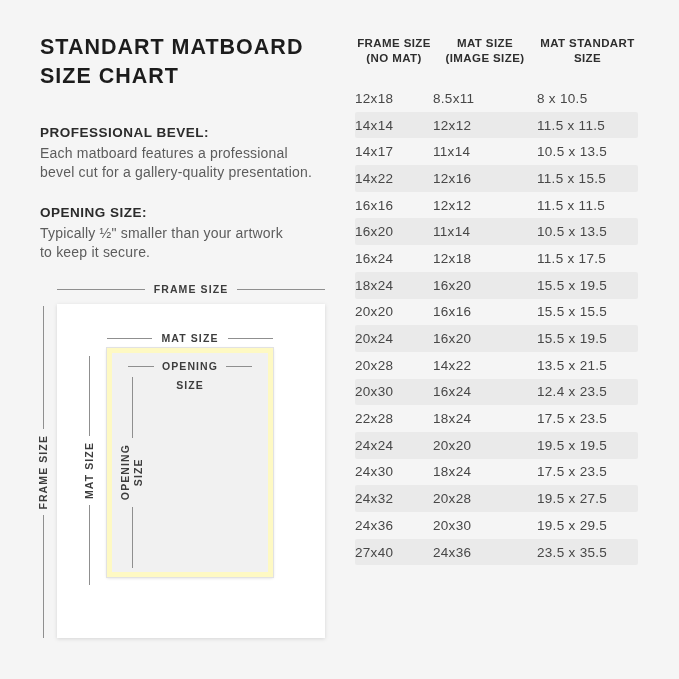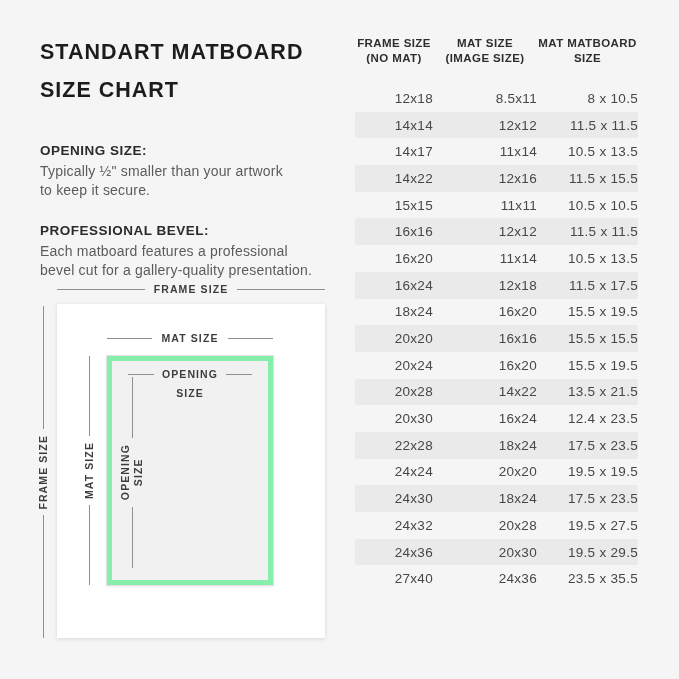--- a/index.html
+++ b/index.html
@@ -7,21 +7,21 @@
     width:679px;height:679px;overflow:hidden;position:relative;
     background:#f5f5f5;
     font-family:"Liberation Sans", sans-serif;
     -webkit-font-smoothing:antialiased;
   }
   .pre{white-space:pre-line;}
 
   
   .left-copy{position:absolute;left:40px;top:33px;width:318px;}
   .title{
-    margin:0;font-size:21.5px;line-height:38px;font-weight:700;
+    margin:0;font-size:21.5px;line-height:29px;font-weight:700;
     letter-spacing:1px;color:#1c1c1c;
   }
   .section{margin-top:34px;}
   .section + .section{margin-top:23px;}
   .section-heading{
     margin:0 0 4px 0;font-size:13.5px;font-weight:700;
     letter-spacing:.5px;color:#2b2b2b;
   }
   .section-body{
     margin:0;font-size:14px;line-height:19px;color:#5c5c5c;letter-spacing:.2px;
@@ -34,22 +34,22 @@
   .diagram-label{
     font-size:10.5px;font-weight:600;letter-spacing:1.1px;color:#3d3d3d;white-space:nowrap;
   }
   .frame-h{position:absolute;left:27px;width:268px;top:11px;}
   .frame-rect{
     position:absolute;left:27px;top:32px;width:268px;height:334px;
     background:#ffffff;box-shadow:0 1px 4px rgba(0,0,0,.13);z-index:0;
   }
   .mat-h{position:absolute;left:50px;width:166px;top:28px;}
   .mat-rect{
-    position:absolute;left:50px;top:52px;width:166px;height:229px;
-    background:#86efac;
+    position:absolute;left:50px;top:44px;width:166px;height:229px;
+    background:#fef9c3;
     box-shadow:0 0 0 1px #e2e2e2, 0 1px 3px rgba(0,0,0,.16);
   }
   .opening-fill{position:absolute;inset:5px;background:#f1f1f1;}
   .opening-h{position:absolute;top:12px;left:0;right:0;z-index:2;text-align:center;}
   .opening-h .row1{display:flex;align-items:center;justify-content:center;gap:8px;}
   .opening-h .dash{width:26px;height:1px;background:#8f8f8f;flex:none;}
   .opening-h .row2{margin-top:3px;}
   .vlabel{
     position:absolute;display:flex;flex-direction:column;align-items:center;z-index:3;
   }
@@ -70,40 +70,40 @@
     text-align:center;font-size:11.5px;font-weight:700;letter-spacing:.4px;
     line-height:15px;color:#2e2e2e;
   }
   .rows{margin-top:19px;}
   .trow{
     display:grid;grid-template-columns:78px 104px 101px;
     height:26.7px;align-items:center;border-radius:2px;
   }
   .trow:nth-child(even){background:#eaeaea;}
   .cell{
-    text-align:right;font-size:13.5px;color:#474747;letter-spacing:.3px;
+    text-align:left;font-size:13.5px;color:#474747;letter-spacing:.3px;
   }
 </style>
 </head>
 <body>
 
 <div class="left-copy">
   <h1 class="title pre">STANDART MATBOARD
 SIZE CHART</h1>
+
+  <div class="section">
+    <p class="section-heading">PROFESSIONAL BEVEL:</p>
+    <p class="section-body pre">Each matboard features a professional
+bevel cut for a gallery-quality presentation.</p>
+  </div>
 
   <div class="section">
     <p class="section-heading">OPENING SIZE:</p>
     <p class="section-body pre">Typically ½" smaller than your artwork
 to keep it secure.</p>
-  </div>
-
-  <div class="section">
-    <p class="section-heading">PROFESSIONAL BEVEL:</p>
-    <p class="section-body pre">Each matboard features a professional
-bevel cut for a gallery-quality presentation.</p>
   </div>
 </div>
 
 <div class="diagram">
 
   <div class="hlabel-row frame-h">
     <div class="hline"></div>
     <span class="diagram-label">FRAME SIZE</span>
     <div class="hline"></div>
   </div>
@@ -154,21 +154,21 @@
   <div class="thead">
     <div class="th">
       <div>FRAME SIZE</div>
       <div>(NO MAT)</div>
     </div>
     <div class="th">
       <div>MAT SIZE</div>
       <div>(IMAGE SIZE)</div>
     </div>
     <div class="th">
-      <div>MAT MATBOARD</div>
+      <div>MAT STANDART</div>
       <div>SIZE</div>
     </div>
   </div>
   <div class="rows" id="rows">
   <div class="trow">
     <span class="cell">12x18</span>
     <span class="cell">8.5x11</span>
     <span class="cell">8 x 10.5</span>
   </div>
 
@@ -184,25 +184,20 @@
     <span class="cell">11x14</span>
     <span class="cell">10.5 x 13.5</span>
   </div>
 
   <div class="trow">
     <span class="cell">14x22</span>
     <span class="cell">12x16</span>
     <span class="cell">11.5 x 15.5</span>
   </div>
 
-  <div class="trow">
-    <span class="cell">15x15</span>
-    <span class="cell">11x11</span>
-    <span class="cell">10.5 x 10.5</span>
-  </div>
 
   <div class="trow">
     <span class="cell">16x16</span>
     <span class="cell">12x12</span>
     <span class="cell">11.5 x 11.5</span>
   </div>
 
   <div class="trow">
     <span class="cell">16x20</span>
     <span class="cell">11x14</span>

